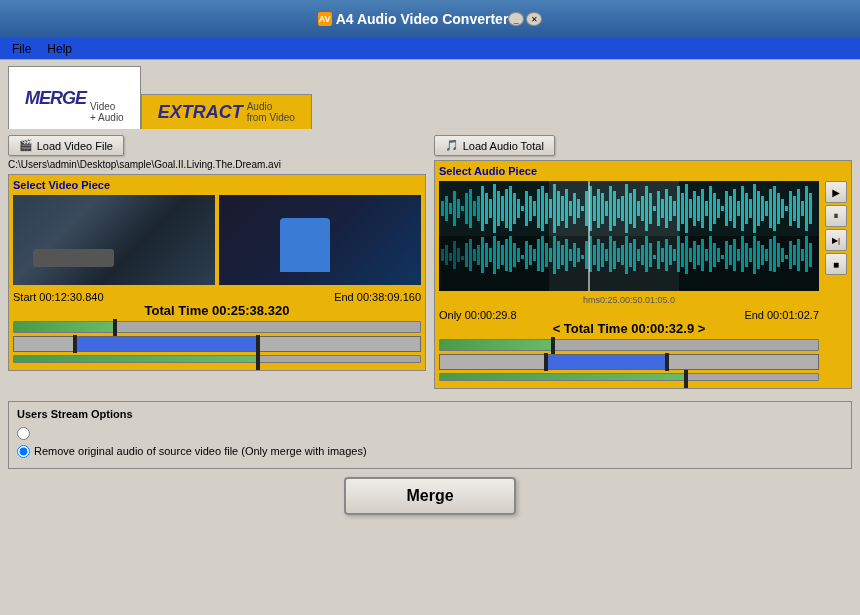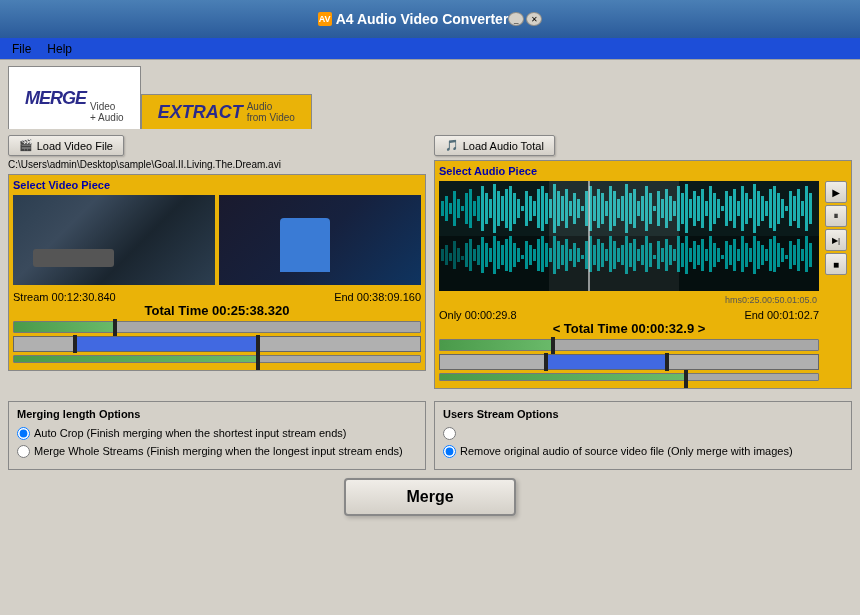--- a/index.html
+++ b/index.html
@@ -228,21 +228,21 @@
     .waveform-container {
       background: #1a1a1a;
       height: 110px;
       margin-bottom: 4px;
       position: relative;
       overflow: hidden;
     }
 
     .timeline-labels {
       display: flex;
-      justify-content: flex-end;
+      justify-content: center;
       font-size: 9px;
       color: #555;
       padding: 0 2px;
     }
 
     
     .audio-controls-right {
       display: flex;
       flex-direction: column;
       gap: 2px;
@@ -417,21 +417,21 @@
           <div class="thumb-scene1"></div>
           <div class="car-silhouette"></div>
         </div>
         <div class="video-thumb">
           <div class="thumb-scene2"></div>
           <div class="person-silhouette"></div>
         </div>
       </div>
 
       <div class="time-row">
-        <span>Stream 00:12:30.840</span>
+        <span>Start 00:12:30.840</span>
         <span>End 00:38:09.160</span>
       </div>
       <div class="total-time">Total Time 00:25:38.320</div>
 
       <div class="progress-bar-row">
         <div class="progress-bar">
           <div class="progress-fill" style="width: 25%;"></div>
         </div>
         <div class="thumb-handle" style="left: calc(25% - 2px);"></div>
       </div>
@@ -712,31 +712,20 @@
           <button class="ctrl-btn" style="font-size:8px;">▶|</button>
           <button class="ctrl-btn">■</button>
         </div>
       </div>
     </div>
   </div>
 </div>
 
 <div class="options-row" style="padding: 0 8px;">
 
-  <div class="option-box">
-    <div class="option-title">Merging length Options</div>
-    <div class="radio-option">
-      <input type="radio" name="merging" checked="" style="">
-      <label>Auto Crop (Finish merging when the shortest input stream ends)</label>
-    </div>
-    <div class="radio-option">
-      <input type="radio" name="merging" style="">
-      <label>Merge Whole Streams (Finish merging when the longest input stream ends)</label>
-    </div>
-  </div>
 
   <div class="option-box">
     <div class="option-title">Users Stream Options</div>
     <div class="radio-option">
       <input type="radio" name="audiostream" style="">
     </div>
     <div class="radio-option">
       <input type="radio" name="audiostream" checked="" style="">
       <label>Remove original audio of source video file (Only merge with images)</label>
     </div>

